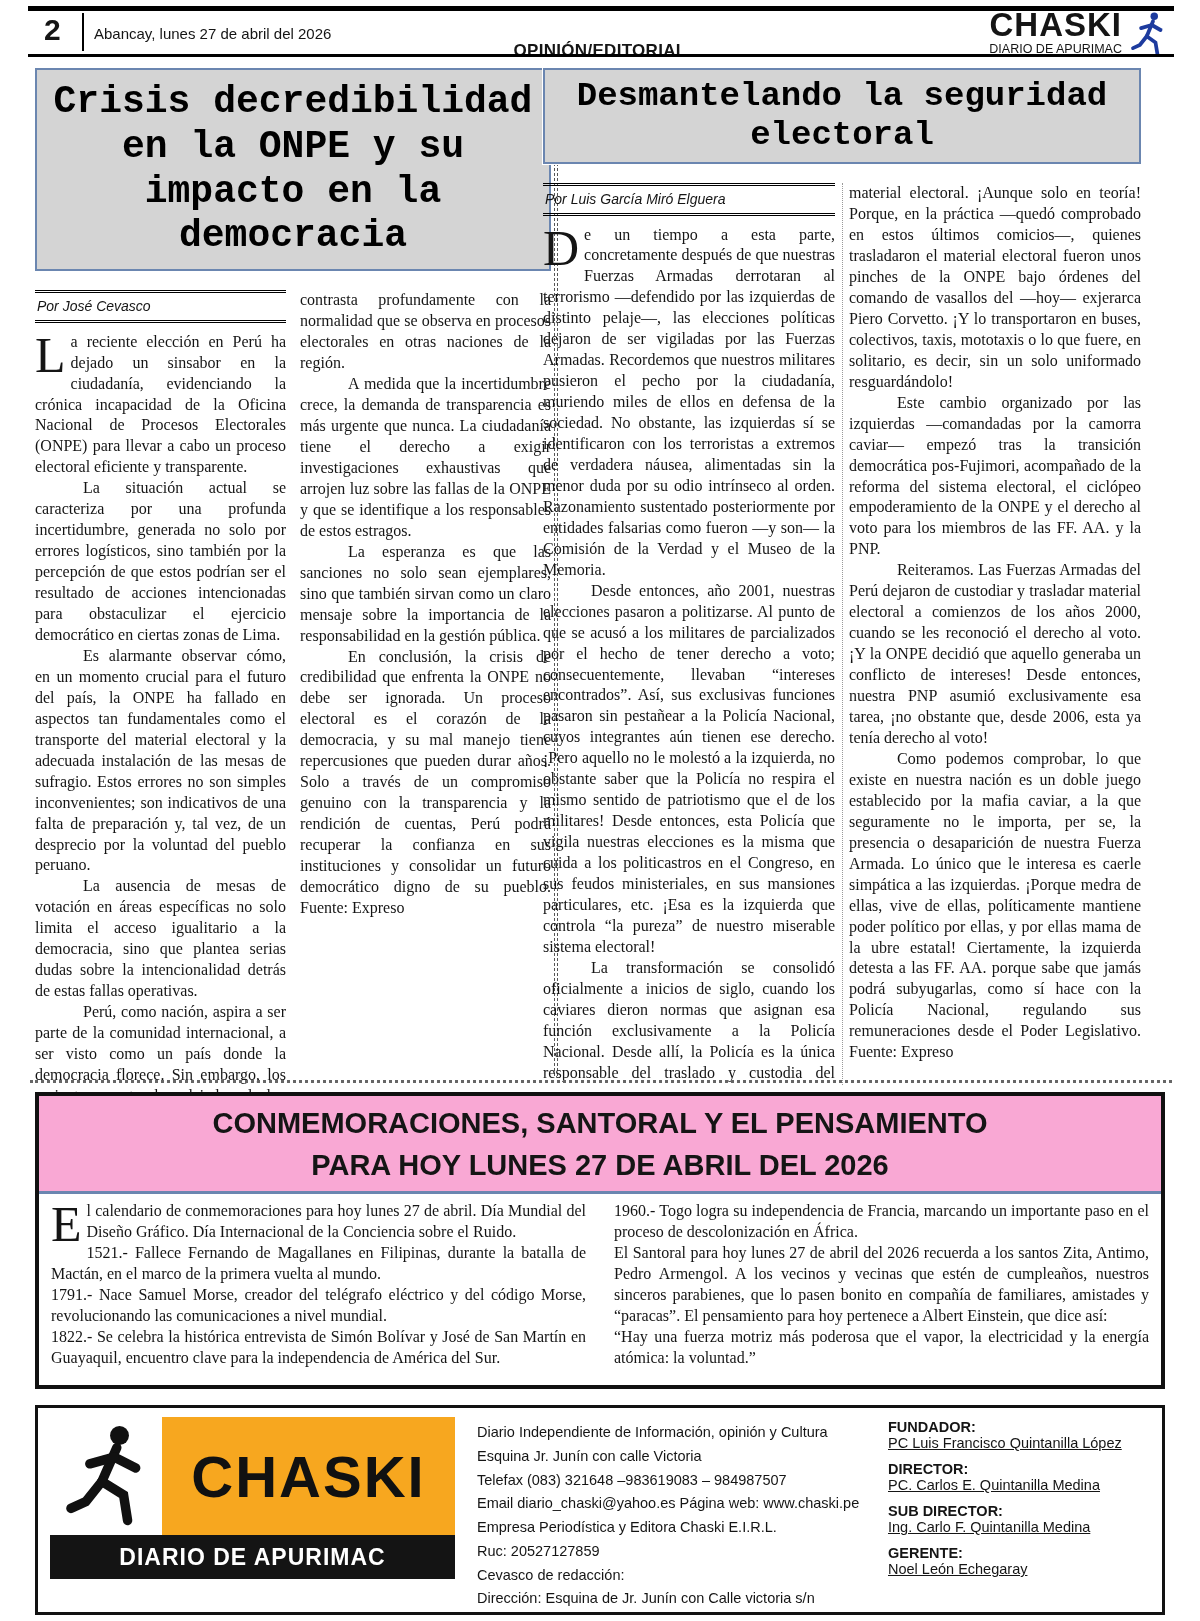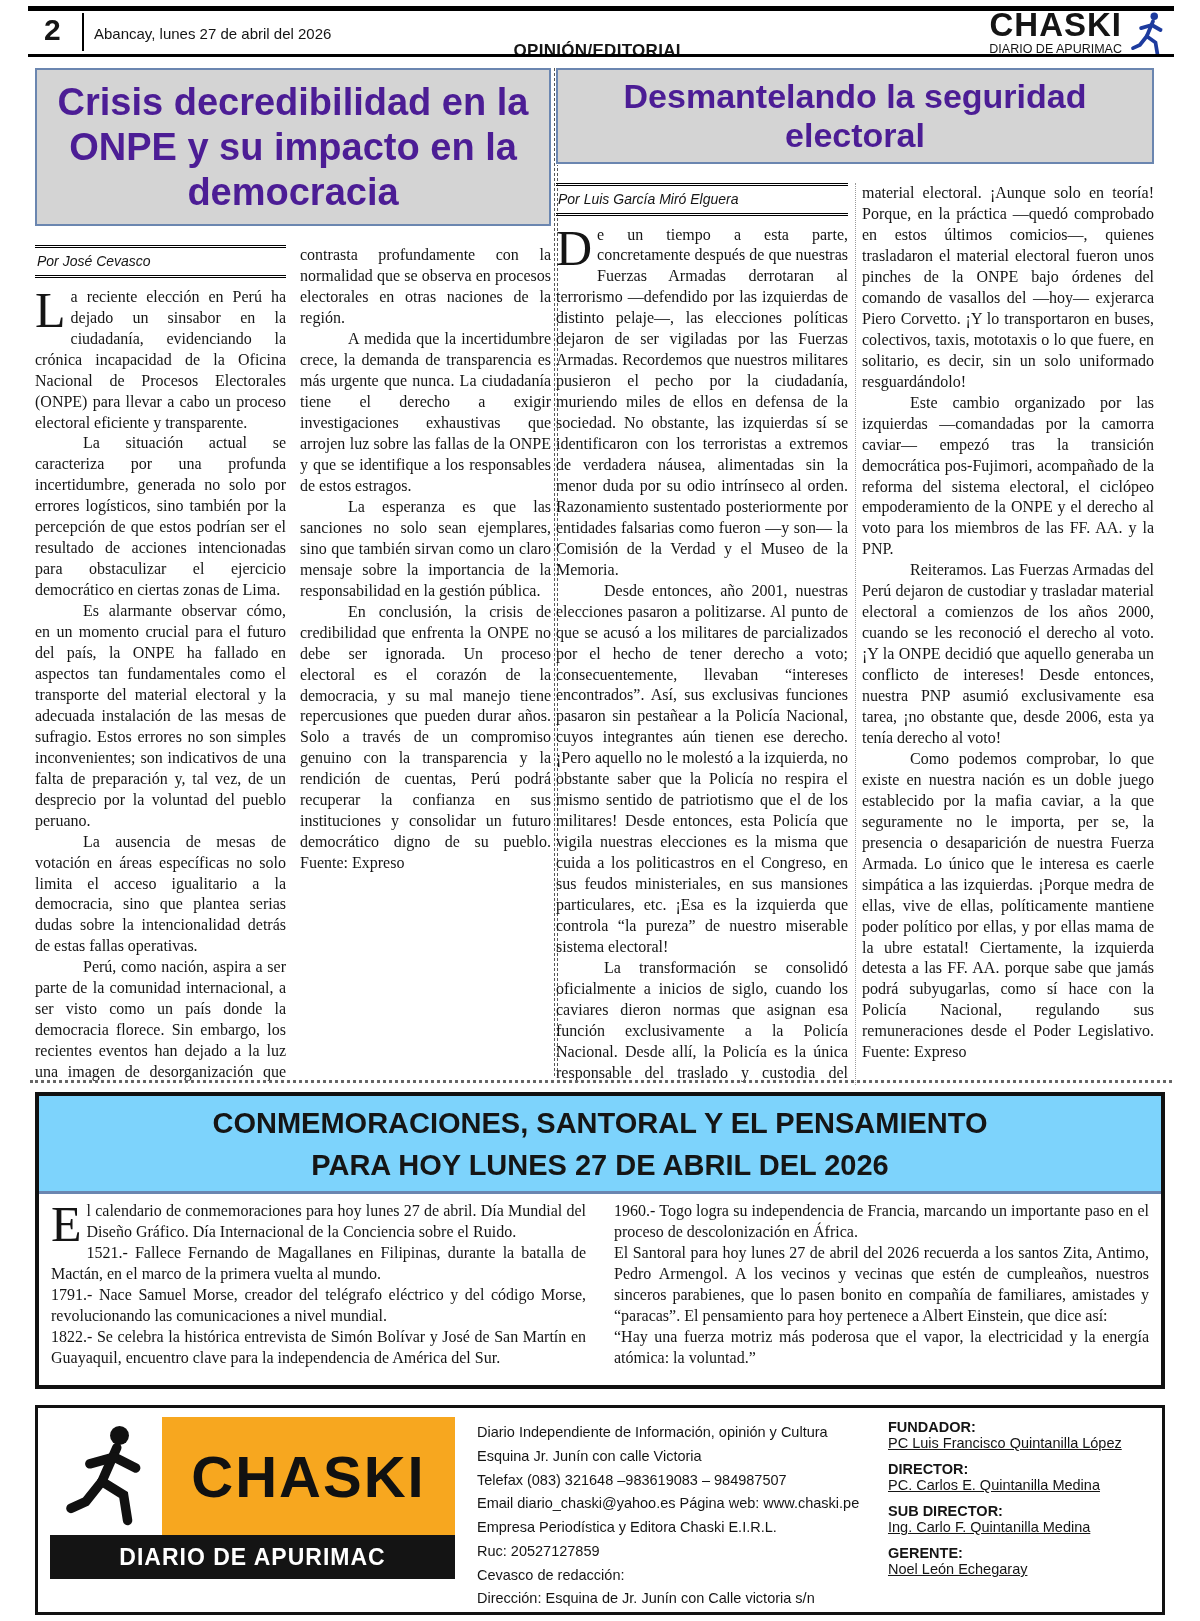--- a/index.html
+++ b/index.html
@@ -18,25 +18,25 @@
   .hdr-date { position:absolute; left:94px; top:25px; font-family:"Liberation Sans",sans-serif; font-size:15px; }
   .hdr-section { position:absolute; left:0; top:41px; width:100%; text-align:center; font-family:"Liberation Sans",sans-serif; font-weight:bold; font-size:17px; letter-spacing:.3px; }
   .masthead { position:absolute; right:78px; top:8px; text-align:right; font-family:"Liberation Sans",sans-serif; }
   .masthead-name { font-size:33px; font-weight:bold; letter-spacing:1px; line-height:1; }
   .masthead-tag { font-size:12.5px; margin-top:1px; }
   .masthead-icon { position:absolute; right:30px; top:10px; width:44px; height:44px; }
 
   
   .title-box {
     background:#d4d4d4; border:2px solid #6b86b0; box-shadow:inset 0 0 0 2px #d4d4d4, 0 0 0 1px #fff;
-    text-align:center; font-family:Liberation Sans, sans-serif; font-weight:bold; color:#4c1d95;
+    text-align:center; font-family:Liberation Mono, monospace; font-weight:bold; color:#000000;
   }
   .left-article { position:absolute; left:35px; top:68px; width:516px; }
   .left-article .title-box { font-size:38px; line-height:1.18; padding:10px 4px; }
-  .right-article { position:absolute; left:556px; top:68px; width:598px; }
+  .right-article { position:absolute; left:543px; top:68px; width:598px; }
   .right-article .title-box { font-size:34px; line-height:1.15; padding:7px 4px; }
 
   .article-body {
     margin-top:19px; column-count:2; column-gap:14px; column-fill:auto;
     text-align:justify; font-size:16px; line-height:1.31; overflow:hidden;
   }
   .left-article .article-body { height:838px; }
   .right-article .article-body { height:902px; column-rule:1px dotted #999; }
   .article-body p { text-indent:3em; }
   .article-body p.first { text-indent:0; }
@@ -49,21 +49,21 @@
 
   .col-divider {
     position:absolute; left:554px; top:68px; height:1008px; width:4px;
     border-left:1px dashed #555; border-right:1px dashed #555;
   }
   .dotted-rule { position:absolute; left:30px; top:1080px; width:1142px; border-top:3px dotted #666; }
 
   
   .comm-box { position:absolute; left:35px; top:1092px; width:1130px; height:297px; border:4px solid #111; background:#fff; }
   .comm-banner {
-    background:#7dd3fc; border-bottom:3px solid #6b86b0; text-align:center;
+    background:#f9a8d4; border-bottom:3px solid #6b86b0; text-align:center;
     font-family:"Liberation Sans",sans-serif; font-weight:bold; font-size:29px; line-height:1.45; padding:6px 0 5px;
   }
   .comm-body {
     height:196px; overflow:hidden; padding:7px 12px 0;
     column-count:2; column-gap:28px; column-fill:auto;
     font-size:16px; line-height:1.31; text-align:justify;
   }
   .comm-body p { text-indent:0; }
 
   

